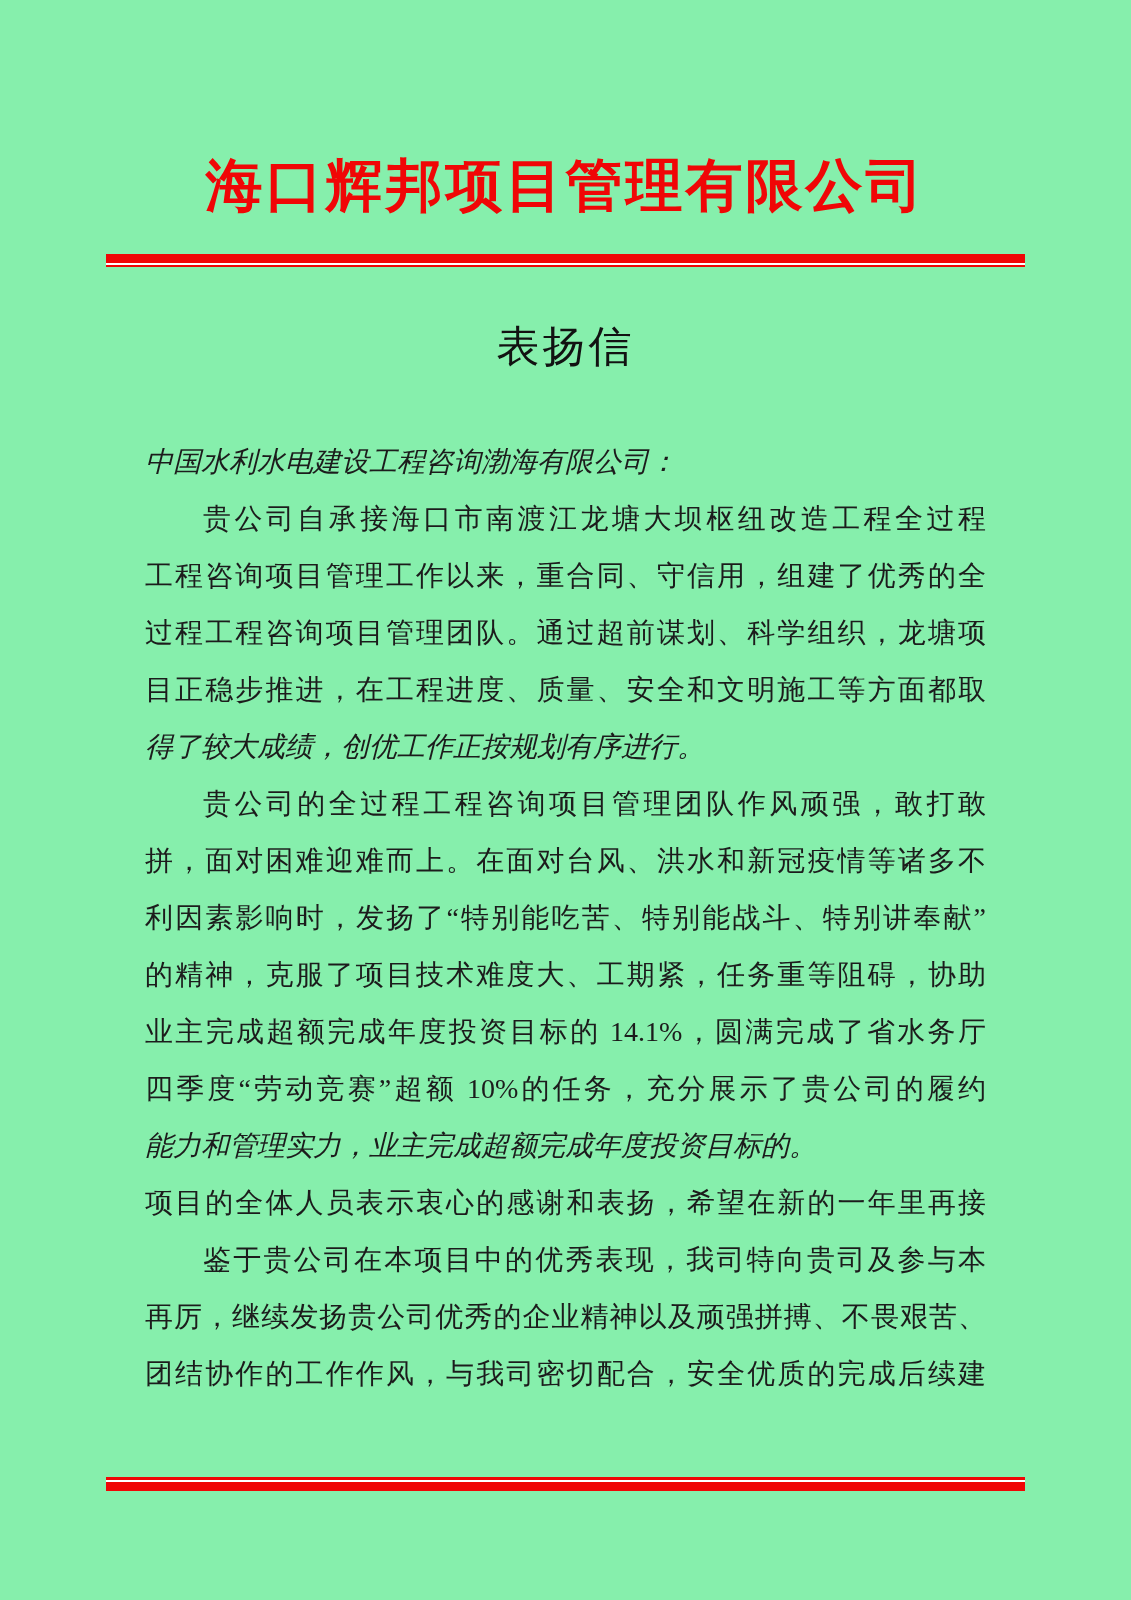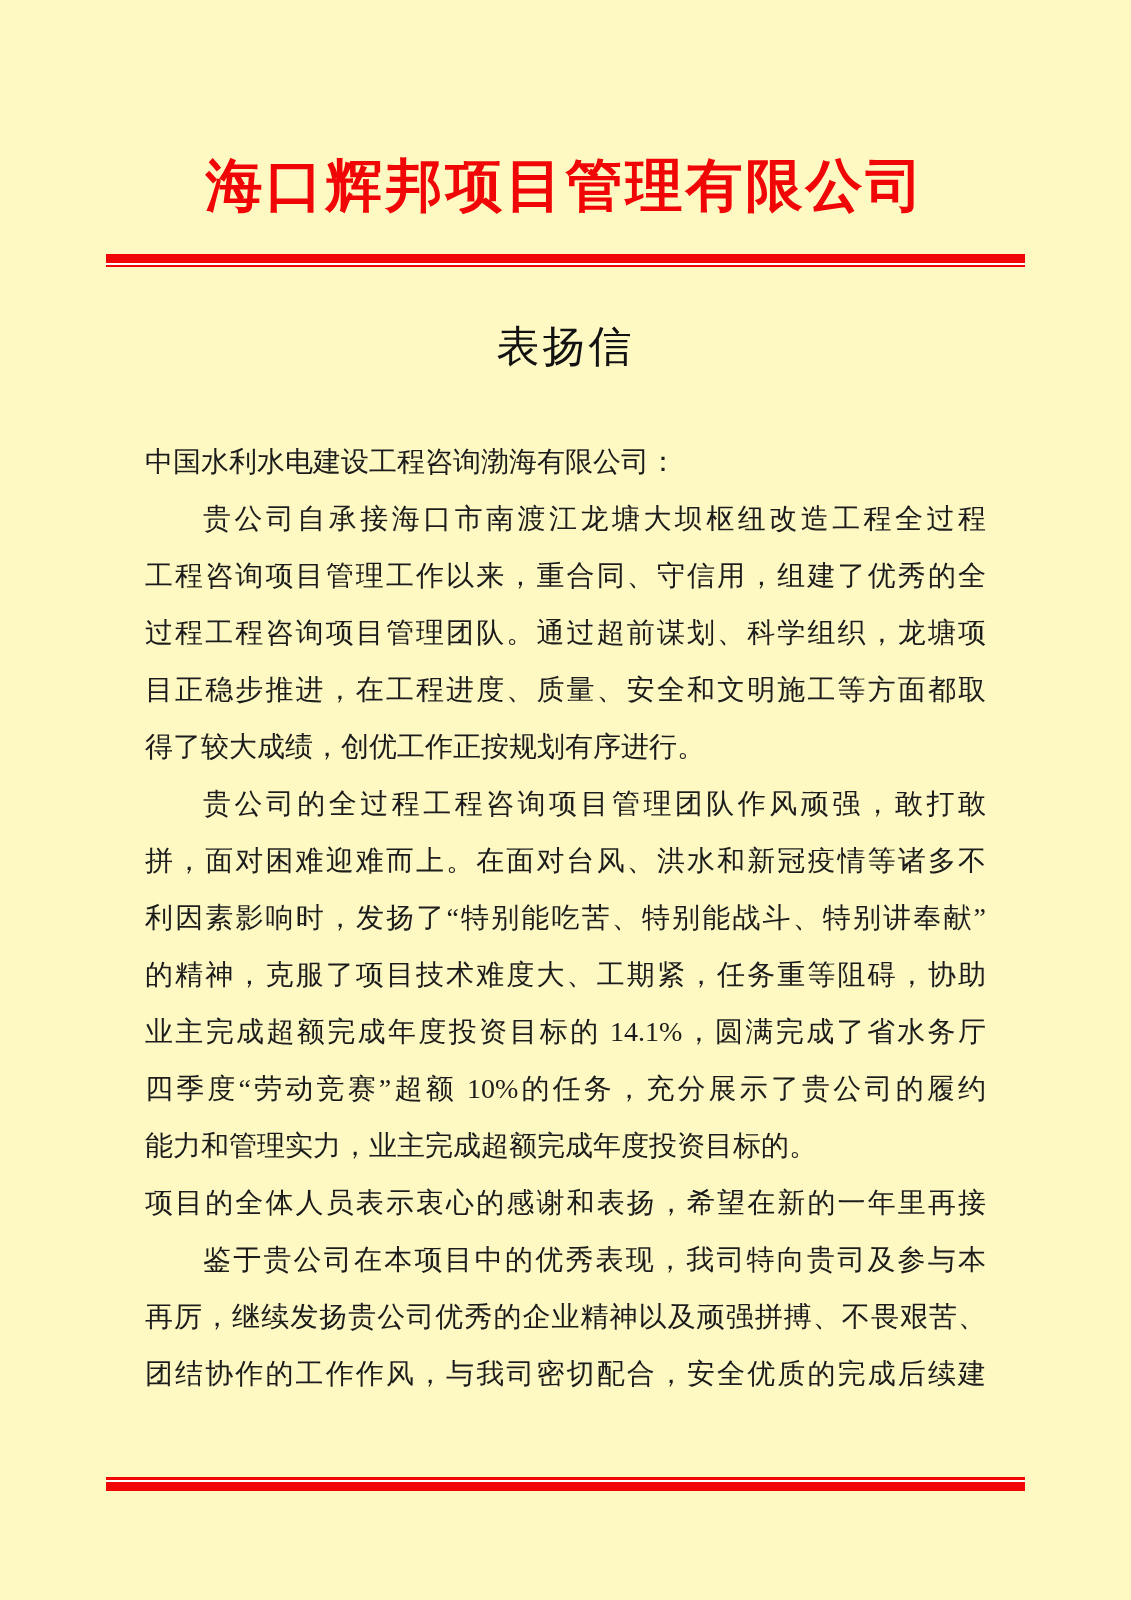--- a/index.html
+++ b/index.html
@@ -5,21 +5,21 @@
   :root { --accent: #f00606; --ink: #1c1c1c; }
   * { box-sizing: border-box; margin: 0; padding: 0; }
   html, body { background: #ffffff; }
   body { font-family: "Liberation Serif", serif; }
 
   .page {
     position: relative;
     width: 1131px;
     height: 1600px;
     margin: 0 auto;
-    background: #fef9c3;
+    background: #86efac;
     overflow: hidden;
   }
 
   
   .company-name {
     position: absolute;
     top: 148px;
     left: 0;
     right: 0;
     text-align: center;
@@ -69,21 +69,21 @@
     font-family: "Liberation Serif", serif;
     font-size: 28px;
     line-height: 57px;
     height: 57px;
     color: var(--ink);
     text-align: justify;
     overflow: hidden;
     white-space: normal;
   }
   .body-line.full     { text-align-last: justify; }
-  .body-line.para-end { text-align-last: left; }
+  .body-line.para-end { text-align-last: left; font-style: italic; }
   .body-line.indent   { text-indent: 58px; }
 </style>
 </head>
 <body>
 
 <div class="page">
 
   <div class="company-name">海口辉邦项目管理有限公司</div>
 
   <div class="rule rule-header">

